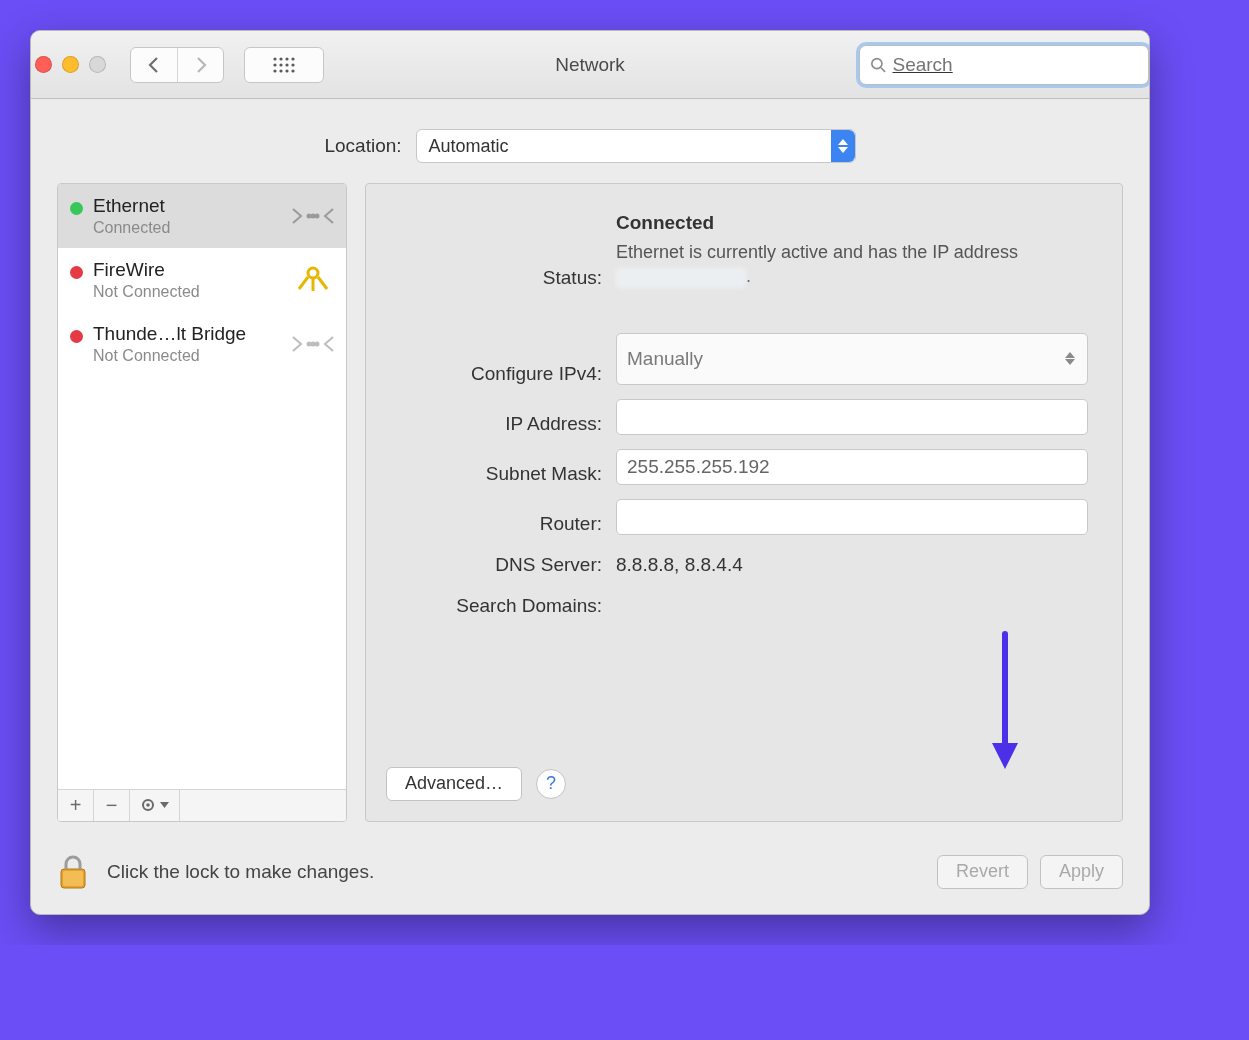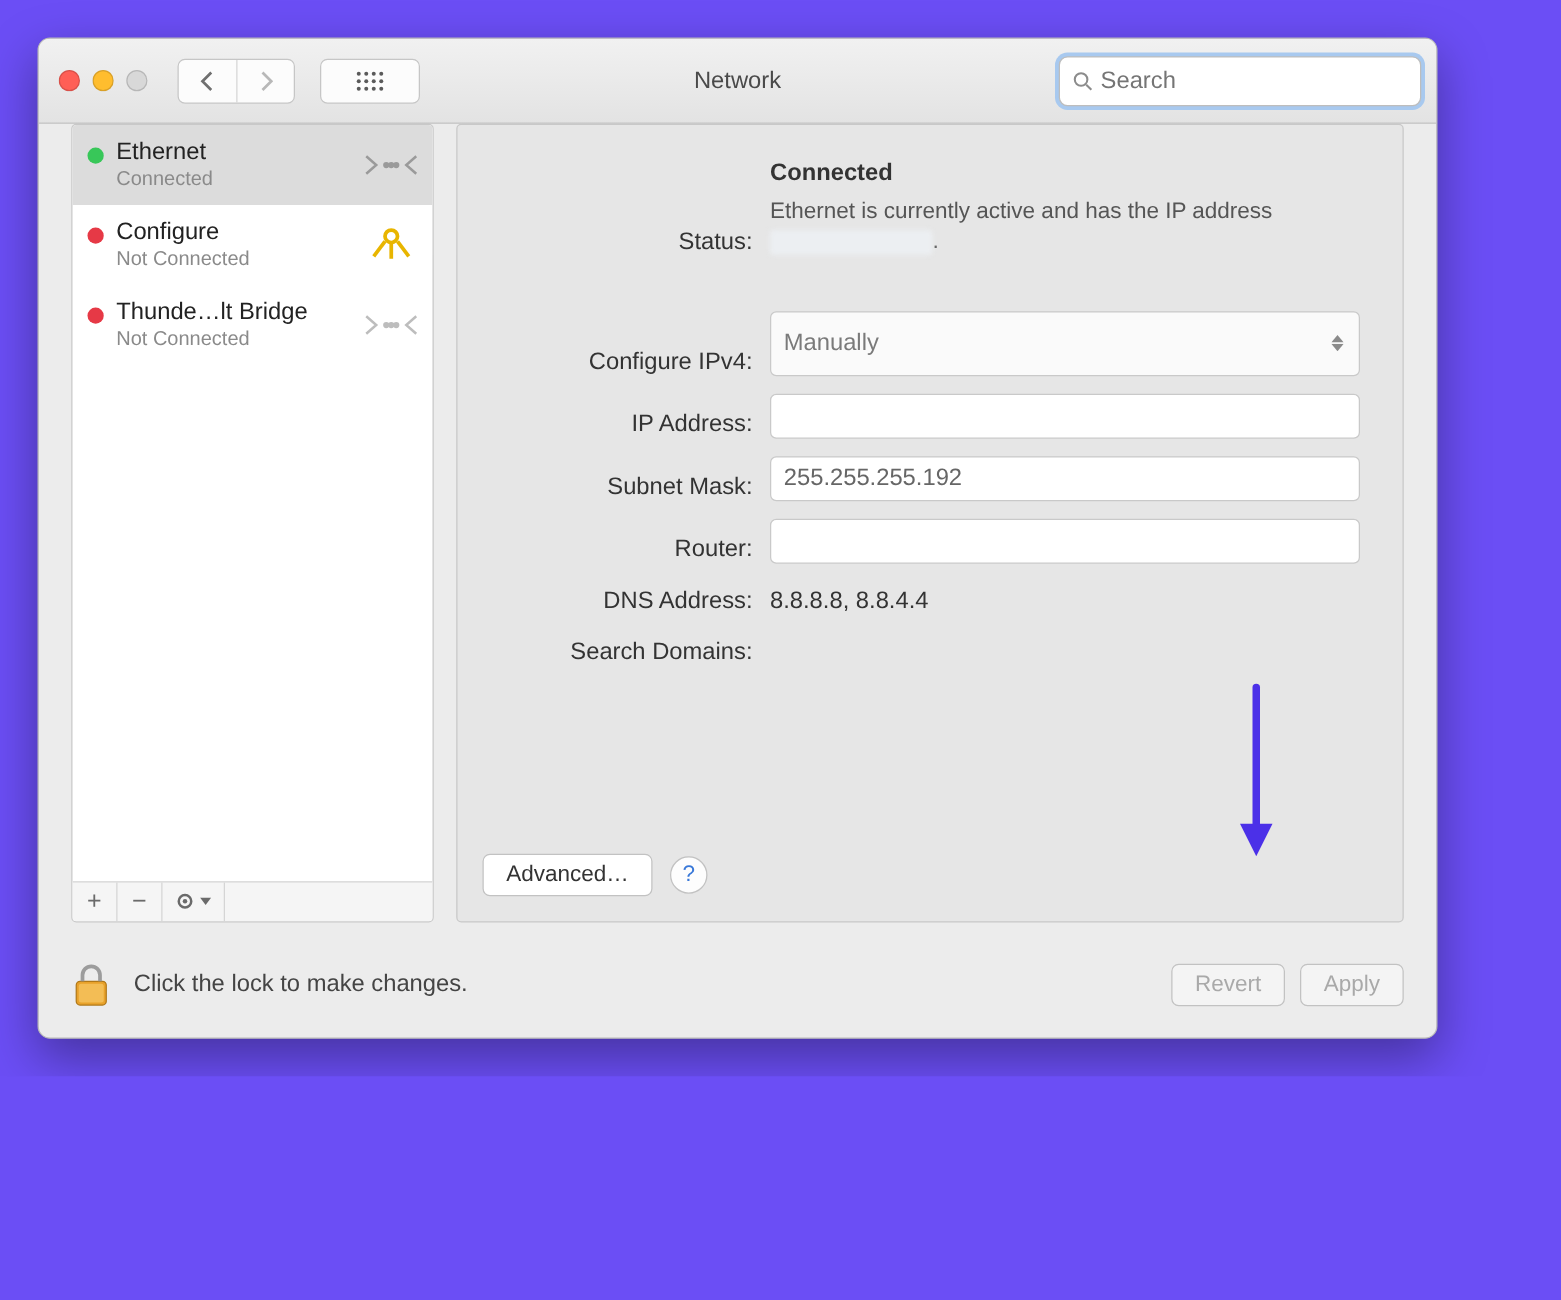--- a/index.html
+++ b/index.html
@@ -19,22 +19,23 @@
     overflow: hidden;
     border: 1px solid #b8b8b8;
   }
   
   .titlebar {
     height: 68px;
     background: linear-gradient(#f1f1f1, #e3e3e3);
     border-bottom: 1px solid #c0c0c0;
     display: flex;
     align-items: center;
-    padding: 0 12px;
+    padding: 0 0;
     position: relative;
+    text-decoration: underline;
   }
   .traffic-lights { display: flex; gap: 10px; margin-left: 4px; }
   .light { width: 17px; height: 17px; border-radius: 50%; border: 1px solid rgba(0,0,0,0.15); }
   .light.red { background: #ff5f56; }
   .light.yellow { background: #ffbd2e; }
   .light.grey { background: #d8d8d8; }
   .nav-group {
     display: flex; margin-left: 24px; background: #fcfcfc;
     border: 1px solid #c6c6c6; border-radius: 6px; height: 36px;
   }
@@ -176,20 +177,34 @@
     <div class="title-text">Network</div>
     <div class="search-wrap">
       <svg width="18" height="18" viewBox="0 0 18 18" style="margin-right:6px;">
         <circle cx="7.5" cy="7.5" r="5.5" fill="none" stroke="#8c8c8c" stroke-width="1.8"></circle>
         <line x1="12" y1="12" x2="16.5" y2="16.5" stroke="#8c8c8c" stroke-width="1.8"></line>
       </svg>
       <input type="text" placeholder="Search" style="">
     </div>
   </div>
 
+  <div class="location-row">
+    <span class="loc-label">Location:</span>
+    <div class="loc-select">
+      <span>Automatic</span>
+      <div class="end-cap">
+        <svg width="10" height="6" viewBox="0 0 10 6">
+            <polygon points="5,0 10,6 0,6" fill="#fff"></polygon>
+          </svg>
+        <svg width="10" height="6" viewBox="0 0 10 6" style="margin-top:2px">
+            <polygon points="0,0 10,0 5,6" fill="#fff"></polygon>
+          </svg>
+      </div>
+    </div>
+  </div>
 
   <div class="body">
 
     <div class="sidebar">
       <div class="service-list">
 
         <div class="service selected">
           <div class="status-dot green"></div>
           <div class="svc-text">
             <div class="svc-name">Ethernet</div>
@@ -204,21 +219,21 @@
                   <circle cx="22" cy="15" r="1.5" fill="#9a9a9a"></circle>
                   <circle cx="26" cy="15" r="1.5" fill="#9a9a9a"></circle>
             </g>
               </svg>
           </div>
         </div>
 
         <div class="service">
           <div class="status-dot redd"></div>
           <div class="svc-text">
-            <div class="svc-name">Configure</div>
+            <div class="svc-name">FireWire</div>
             <div class="svc-sub">Not Connected</div>
           </div>
           <div class="svc-icon">
             <svg width="40" height="38" viewBox="0 0 40 38">
               <g stroke="#e8b500" stroke-width="3" fill="none">
                 <circle cx="20" cy="12" r="5"></circle>
                 <line x1="20" y1="18" x2="20" y2="30"></line>
                 <line x1="15" y1="16" x2="6" y2="28"></line>
                 <line x1="25" y1="16" x2="34" y2="28"></line>
               </g>
@@ -308,21 +323,21 @@
       </div>
 
       <div class="form-row">
         <div class="form-label">Router:</div>
         <div class="form-value">
           <input class="text-input" type="text" value="" style="">
         </div>
       </div>
 
       <div class="form-row">
-        <div class="form-label">DNS Address:</div>
+        <div class="form-label">DNS Server:</div>
         <div class="form-value" style="padding-top:5px;">
           <span>8.8.8.8, 8.8.4.4</span>
         </div>
       </div>
 
       <div class="form-row">
         <div class="form-label">Search Domains:</div>
         <div class="form-value"></div>
       </div>
 

